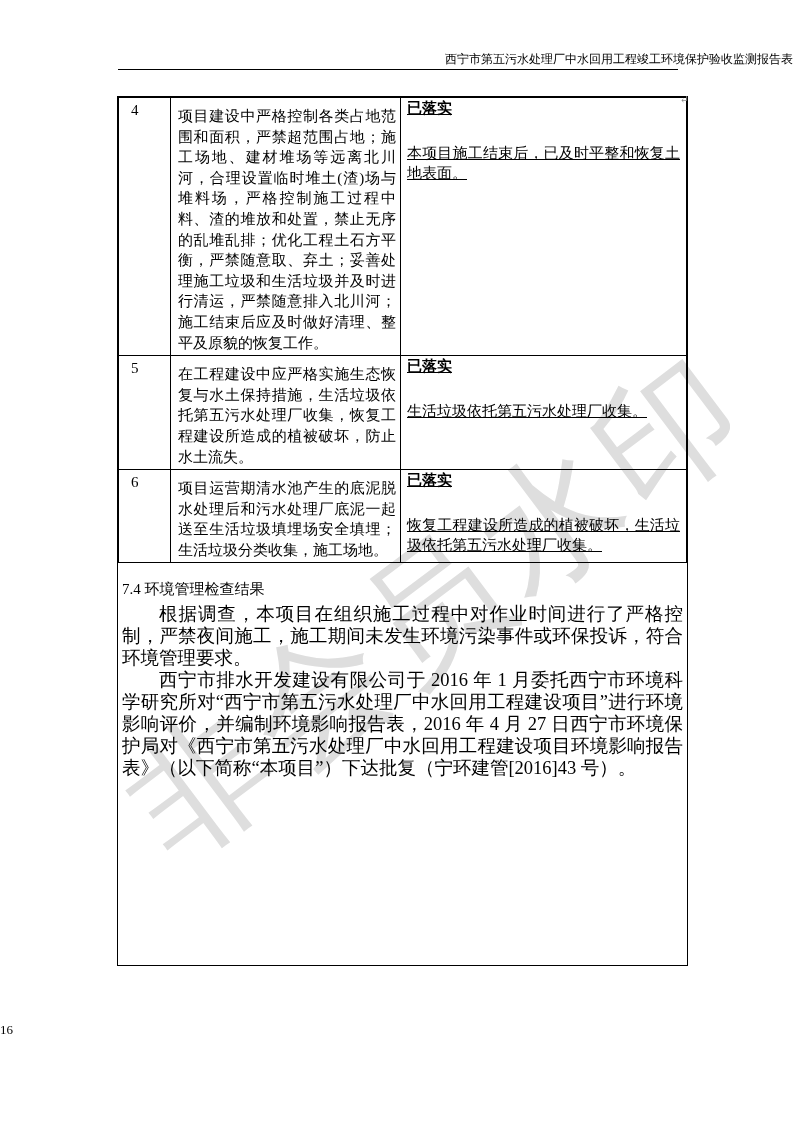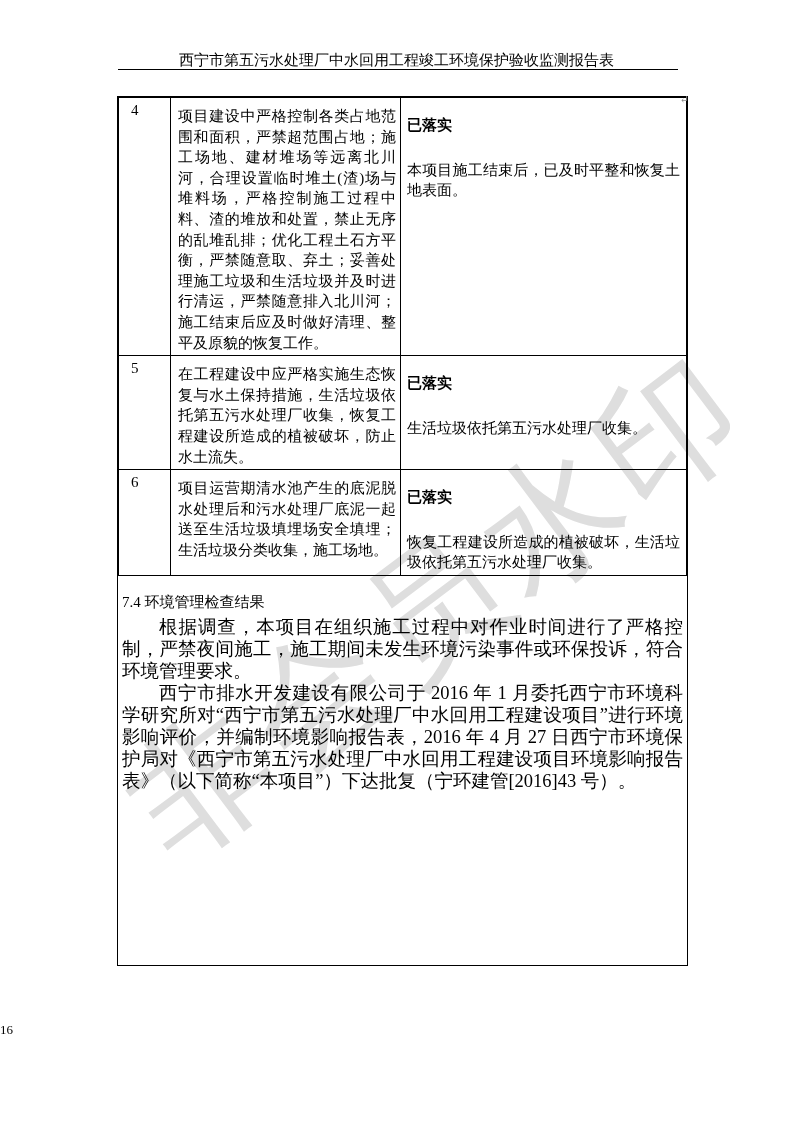--- a/index.html
+++ b/index.html
@@ -8,22 +8,22 @@
     font-family:"Liberation Serif","DejaVu Serif",serif;color:#000;
     overflow:hidden;
   }
   .watermark{
     position:absolute;left:75px;top:520px;width:710px;text-align:center;
     font-size:138px;letter-spacing:8px;color:#dedede;white-space:nowrap;
     transform:rotate(-37deg);z-index:0;font-family:"Liberation Serif","DejaVu Serif",serif;
     user-select:none;
   }
   .header-title{
-    position:absolute;top:51px;left:0;width:100%;text-align:center;
-    font-size:15px;z-index:2;
+    position:absolute;top:51px;left:0;width:100%;text-align:right;
+    font-size:12px;z-index:2;
   }
   .header-rule{
     position:absolute;top:69px;left:118px;width:560px;height:0;
     border-top:1.6px solid #000;z-index:2;
   }
   .para-mark{
     position:absolute;left:680px;top:93px;font-size:11px;color:#8a8a8a;z-index:2;
   }
   .frame{
     position:absolute;left:117px;top:96px;width:571px;height:870px;
@@ -31,21 +31,21 @@
   }
   table.req{
     width:100%;border-collapse:collapse;table-layout:fixed;
   }
   table.req td{
     border:1.5px solid #000;vertical-align:top;
     font-size:15px;line-height:20.6px;
   }
   td.c-num{padding:2px 2px 2px 12px;}
   td.c-req{padding:8px 4px 2px 7px;text-align:justify;}
-  td.c-status{padding:17px 6px 2px 6px;text-align:left;}
+  td.c-status{padding:0 6px 2px 6px;text-align:left;text-decoration:underline;}
   .status-title{font-weight:bold;display:block;}
   .status-body{display:block;text-align:justify;margin-top:24px;}
   .section-heading{
     font-size:15px;font-weight:normal;margin:17px 3px 4px 4px;
   }
   p.body{
     font-size:18.5px;line-height:22px;text-align:justify;text-indent:2em;
     margin:0 4px;
   }
   .page-number{

